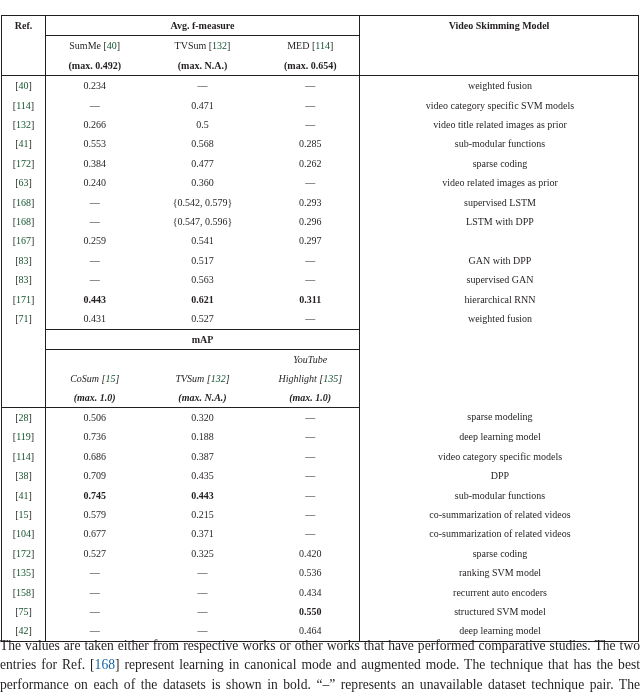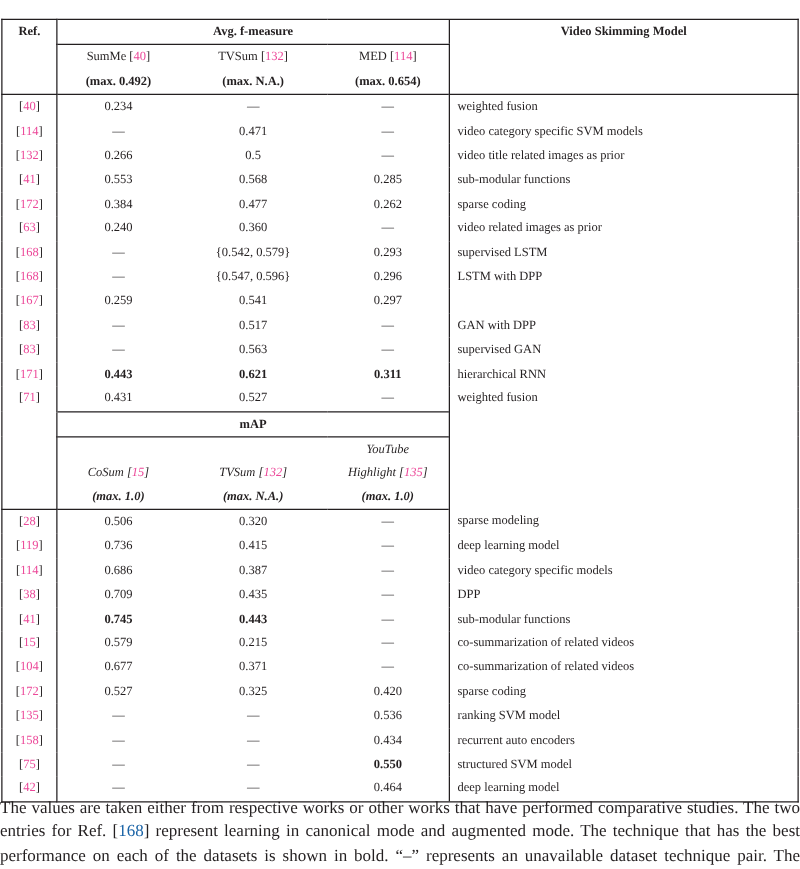--- a/index.html
+++ b/index.html
@@ -19,22 +19,22 @@
     padding: 0 4px;
     vertical-align: top;
     white-space: nowrap;
   }
   .bt { border-top: 1.5px solid #231f20; }
   .bb { border-bottom: 1.5px solid #231f20; }
   .bl { border-left: 1.5px solid #231f20; }
   .br { border-right: 1.5px solid #231f20; }
   th { font-weight: bold; }
   .c { text-align: center; }
-  .l { text-align: left; }
-  .ref { color: #ec4899; }
+  .l { text-align: center; }
+  .ref { color: #14532d; }
   .b { font-weight: bold; }
   .col-ref { width: 44px; }
   .col-d1 { width: 98px; }
   .col-d2 { width: 118px; }
   .col-d3 { width: 98px; }
   .model { padding-left: 6px !important; }
   .caption {
     position: absolute; left: 0; top: 636px; width: 640px;
     font-size: 13.6px; line-height: 19.3px; text-align: justify;
     color: #231f20;
@@ -172,21 +172,21 @@
       <tr>
         <td class="c bl br">[<span class="ref">28</span>]</td>
         <td class="c"><span>0.506</span></td>
         <td class="c"><span>0.320</span></td>
         <td class="c"><span>—</span></td>
         <td class="l model bl br"><span>sparse modeling</span></td>
       </tr>
       <tr>
         <td class="c bl br">[<span class="ref">119</span>]</td>
         <td class="c"><span>0.736</span></td>
-        <td class="c"><span>0.415</span></td>
+        <td class="c"><span>0.188</span></td>
         <td class="c"><span>—</span></td>
         <td class="l model bl br"><span>deep learning model</span></td>
       </tr>
       <tr>
         <td class="c bl br">[<span class="ref">114</span>]</td>
         <td class="c"><span>0.686</span></td>
         <td class="c"><span>0.387</span></td>
         <td class="c"><span>—</span></td>
         <td class="l model bl br"><span>video category specific models</span></td>
       </tr>

